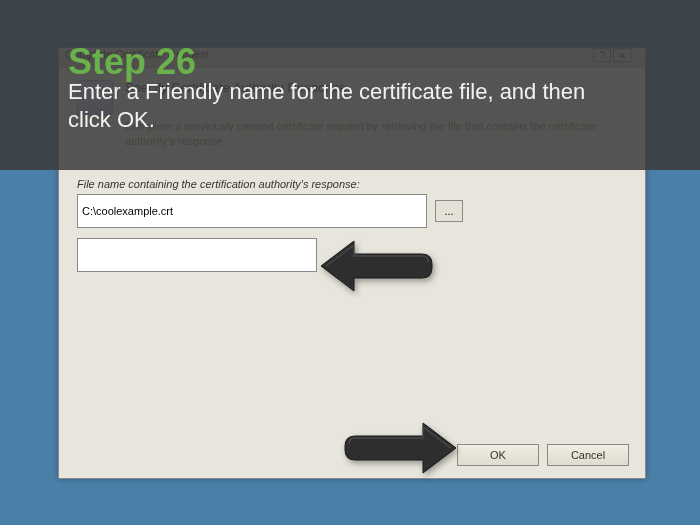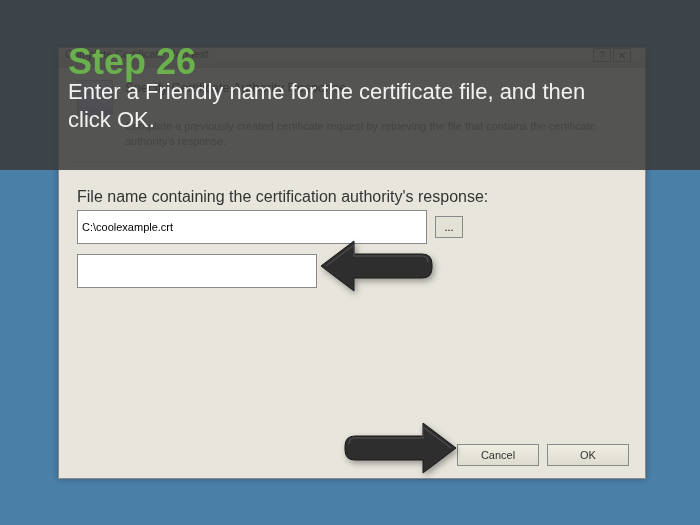--- a/index.html
+++ b/index.html
@@ -101,24 +101,25 @@
   }
   .divider {
     height: 1px;
     background: #c8c6b8;
     margin: 6px 12px 0 12px;
   }
   .form-area {
     padding: 10px 18px;
   }
   .label {
-    font-size: 16px;
+    font-size: 11px;
     color: #333;
     margin-bottom: 4px;
-    margin-top: 16px;
+    margin-top: 6px;
+    font-style: italic;
   }
   .row {
     display: flex;
     gap: 8px;
     align-items: center;
     margin-bottom: 10px;
   }
   input[type=text] {
     height: 20px;
     border: 1px solid #8a8a8a;
@@ -180,22 +181,22 @@
     <div class="label">File name containing the certification authority's response:</div>
     <div class="row">
       <input type="text" class="file-input" value="C:\coolexample.crt" style="">
       <button class="browse-btn">...</button>
     </div>
     <div class="row">
       <input type="text" class="friendly-input" value="" style="">
     </div>
   </div>
   <div class="button-row">
+    <button class="dlg-btn">OK</button>
     <button class="dlg-btn">Cancel</button>
-    <button class="dlg-btn">OK</button>
   </div>
 </div>
 
 <div class="top-dark"></div>
 <div class="step-title">Step 26</div>
 <div class="step-text">Enter a Friendly name for the certificate file, and then click OK.</div>
 
 <div class="arrow" style="top:237px; left:320px;">
   <svg width="115" height="58" viewBox="0 0 115 58">
     <path d="M1 29 L34 4 L34 17 L102 17 Q112 17 112 27 L112 31 Q112 41 102 41 L34 41 L34 54 Z" fill="#2e2e2e" stroke="#1a1a1a" stroke-width="1"></path>

